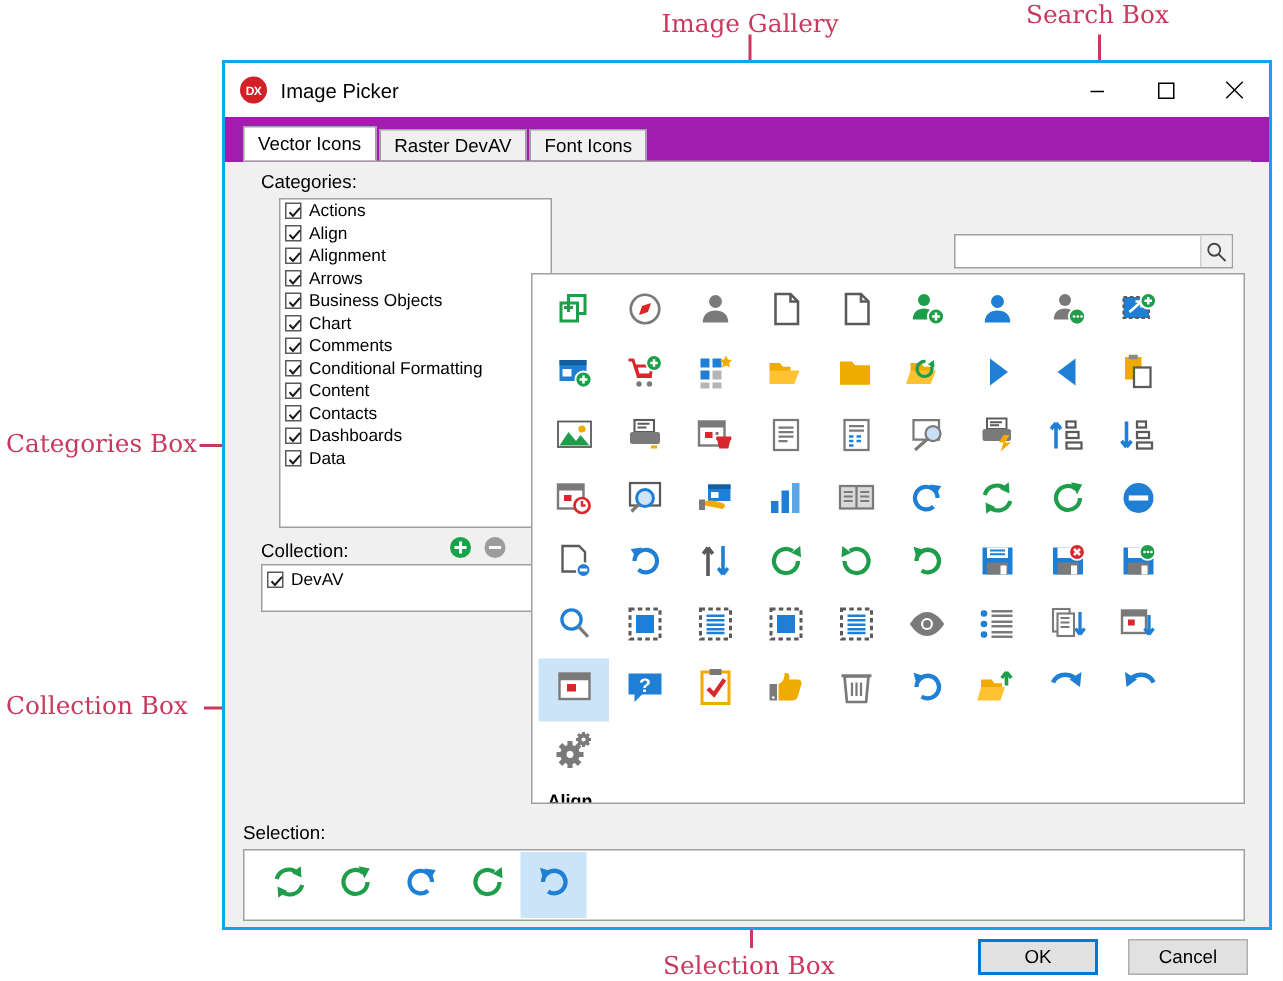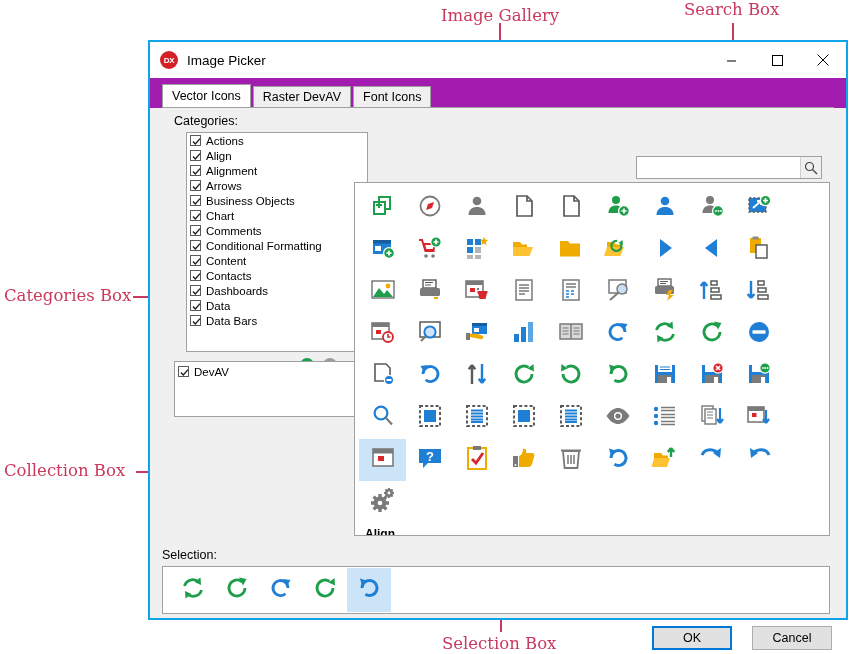--- a/index.html
+++ b/index.html
@@ -49,21 +49,21 @@
   .chk-item span{white-space:nowrap;}
 
   #coll-label{position:absolute;left:24px;top:252px;}
   #coll-btns{position:absolute;left:150px;top:250px;display:flex;gap:9px;}
   .rndbtn{width:14px;height:14px;border-radius:50%;position:relative;}
   .rndbtn.plus{background:#16a34a;}
   .rndbtn.minus{background:#9c9c9c;}
   .rndbtn i{position:absolute;background:#fff;}
   .rndbtn .h{left:3px;top:6px;width:8px;height:2px;}
   .rndbtn .v{left:6px;top:3px;width:2px;height:8px;}
-  #coll-box{position:absolute;left:24px;top:253px;width:182px;height:56px;background:#fff;border:1px solid #a0a0a0;box-sizing:border-box;overflow:hidden;padding-top:2px;}
+  #coll-box{position:absolute;left:24px;top:268px;width:182px;height:32px;background:#fff;border:1px solid #a0a0a0;box-sizing:border-box;overflow:hidden;padding-top:2px;}
 
   
   #search-wrap{position:absolute;left:486px;top:48px;width:186px;height:23px;border:1px solid #a0a0a0;background:#fff;box-sizing:border-box;display:flex;}
   #search-input{flex:1;border:none;outline:none;font-size:12px;padding:0 4px;background:transparent;font-family:"Liberation Sans",sans-serif;}
   #search-btn{width:22px;border-left:1px solid #cfcfcf;background:#f0f0f0;display:flex;align-items:center;justify-content:center;}
 
   
   #gallery{position:absolute;left:204px;top:74px;width:476px;height:354px;background:#fff;border:1px solid #a0a0a0;box-sizing:border-box;overflow:hidden;}
   .grid{display:flex;flex-wrap:wrap;padding:4px 2px 0 4px;}
   .cell{width:47px;height:42px;display:flex;align-items:center;justify-content:center;box-sizing:border-box;}
@@ -231,28 +231,20 @@
           <span>Dashboards</span>
         </div>
         <div class="chk-item">
           <span class="cb">
             <svg width="11" height="11" viewBox="0 0 11 11">
               <polyline points="2,5.5 4.3,8 9,2.6" fill="none" stroke="#1a1a1a" stroke-width="1.3"></polyline>
             </svg>
           </span>
           <span>Data</span>
         </div>
-        <div class="chk-item">
-          <span class="cb">
-            <svg width="11" height="11" viewBox="0 0 11 11">
-              <polyline points="2,5.5 4.3,8 9,2.6" fill="none" stroke="#1a1a1a" stroke-width="1.3"></polyline>
-            </svg>
-          </span>
-          <span>Data Bars</span>
-        </div>
       </div>
 
     <div class="lbl" id="coll-label">Collection:</div>
     <div id="coll-btns">
       <div class="rndbtn plus">
           <i class="h"></i>
           <i class="v"></i>
         </div>
       <div class="rndbtn minus">
           <i class="h"></i>

